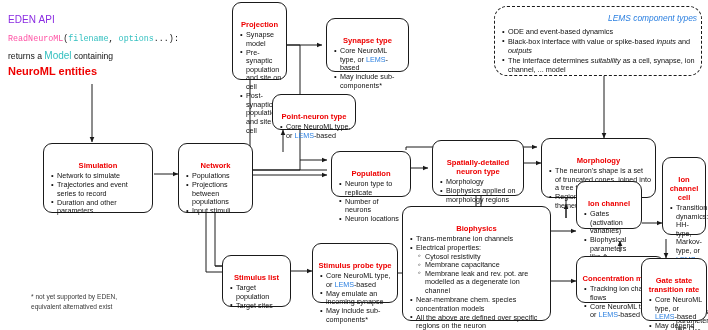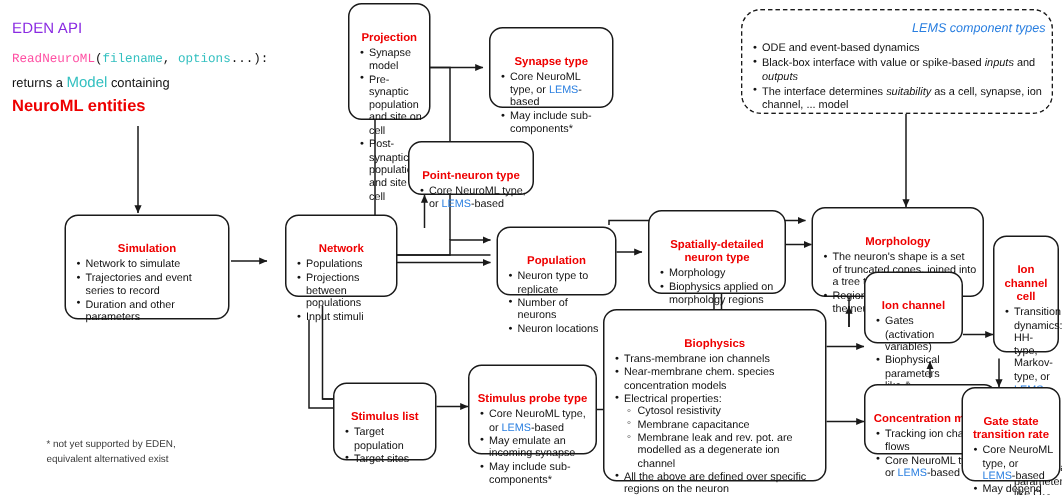--- a/index.html
+++ b/index.html
@@ -279,21 +279,21 @@
 
   <div class="box" style="left:43px; top:143px; width:110px; height:70px;">
     <div class="box-title">Simulation</div>
     <ul class="blist">
       <li>Network to simulate</li>
       <li>Trajectories and event series to record</li>
       <li>Duration and other parameters</li>
     </ul>
   </div>
 
-  <div class="box" style="left:178px; top:143px; width:75px; height:55px;margin-left:12px;">
+  <div class="box" style="left:178px; top:143px; width:75px; height:70px;">
     <div class="box-title">Network</div>
     <ul class="blist">
       <li>Populations</li>
       <li>Projections between populations</li>
       <li>Input stimuli</li>
     </ul>
   </div>
 
   <div class="box" style="left:331px; top:151px; width:80px; height:46px;">
     <div class="box-title">Population</div>
@@ -335,29 +335,29 @@
       <li>Transition dynamics: HH-type, Markov-type, or <span class="lems">LEMS</span>-based</li>
       <li>May have sub-gates</li>
       <li>Biophysical parameters like Q<sub style="font-size:5.5px;">10</sub></li>
     </ul>
   </div>
 
   <div class="box" style="left:402px; top:206px; width:149px; height:115px;">
     <div class="box-title">Biophysics</div>
     <ul class="blist">
       <li>Trans-membrane ion channels</li>
-      <li>Near-membrane chem. species concentration models</li>
       <li>
         <span>Electrical properties:</span>
         <ul class="sublist">
           <li>Cytosol resistivity</li>
           <li>Membrane capacitance</li>
           <li>Membrane leak and rev. pot. are modelled as a degenerate ion channel</li>
         </ul>
       </li>
+      <li>Near-membrane chem. species concentration models</li>
       <li>All the above are defined over specific regions on the neuron</li>
     </ul>
   </div>
 
   <div class="box" style="left:312px; top:243px; width:86px; height:60px;">
     <div class="box-title">Stimulus probe type</div>
     <ul class="blist">
       <li>Core NeuroML type, or <span class="lems">LEMS</span>-based</li>
       <li>May emulate an incoming synapse</li>
       <li>May include sub-components*</li>

